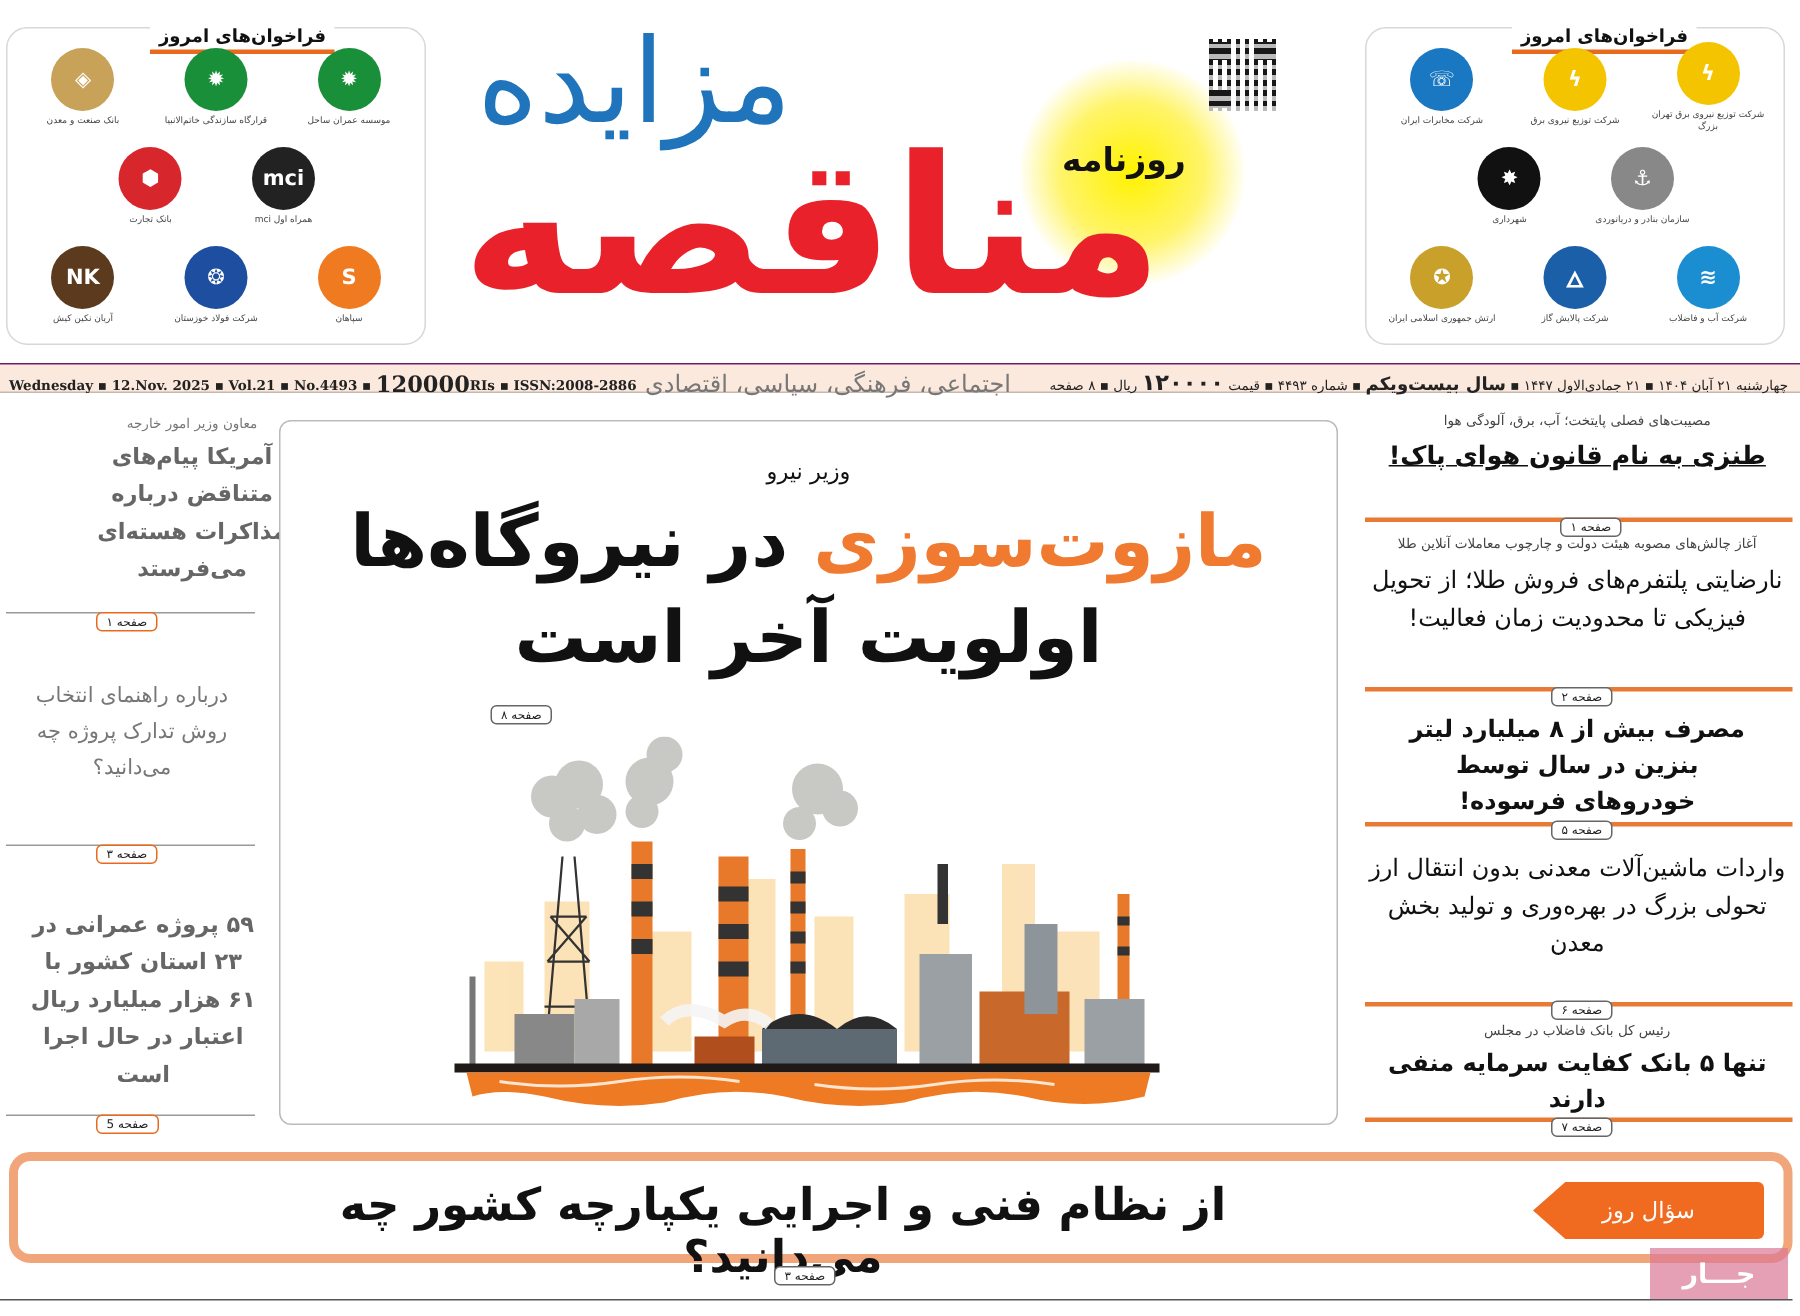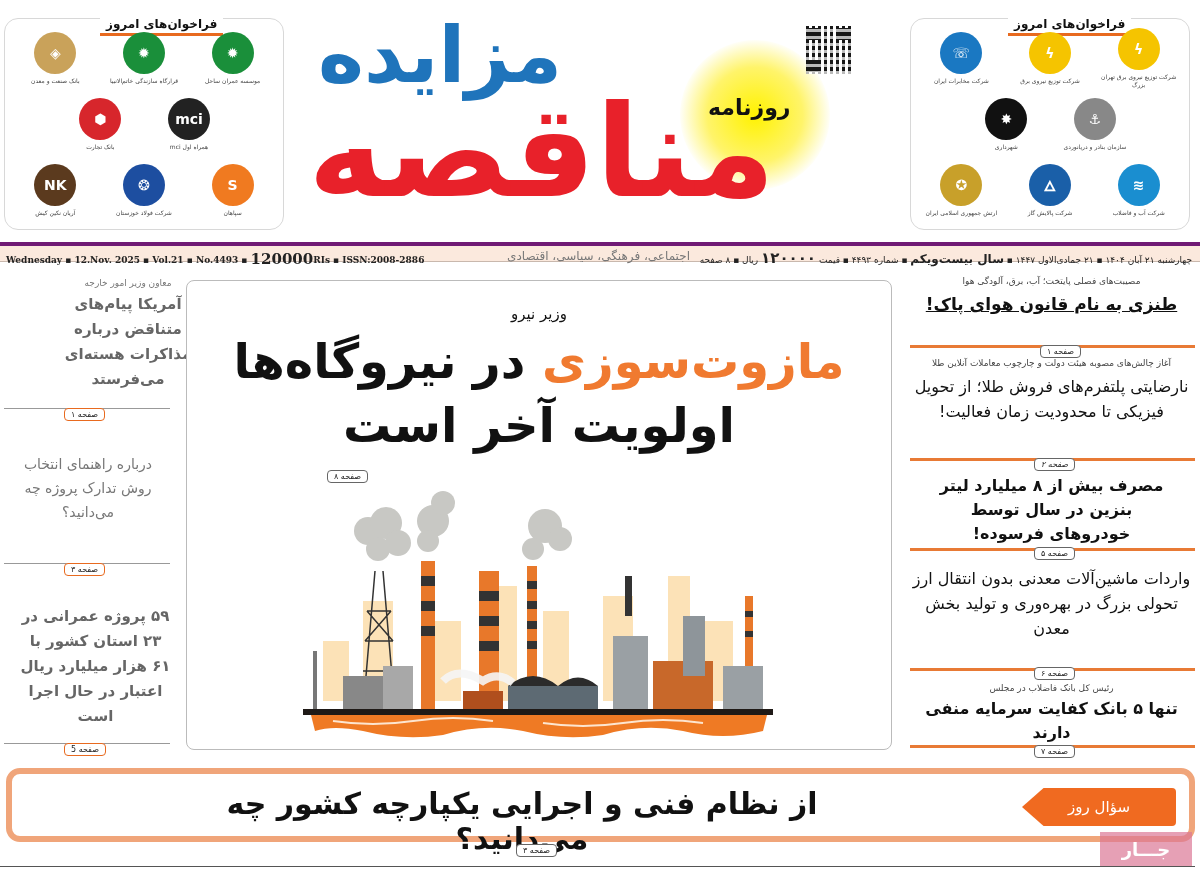--- a/index.html
+++ b/index.html
@@ -9,36 +9,36 @@
   .abs { position: absolute; }
 
   
   .logo-box { position: absolute; top: 18px; width: 280px; height: 212px; border: 1px solid #d8d8d8; border-radius: 14px; background: #fff; }
   .logo-box-title { position: absolute; top: -2px; font-size: 12px; font-weight: bold; color: #111; direction: rtl; padding: 0 6px 2px; border-bottom: 3px solid #e86a1f; background: #fff; }
   .logo-grid { position: absolute; inset: 8px 8px 8px 8px; display: grid; grid-template-columns: repeat(3, 1fr); grid-template-rows: repeat(3, 1fr); gap: 4px; }
   .logo { display: flex; flex-direction: column; align-items: center; justify-content: center; font-size: 6px; color: #444; text-align: center; direction: rtl; }
   .logo .mark { width: 42px; height: 42px; border-radius: 50%; display: flex; align-items: center; justify-content: center; font-weight: bold; font-size: 14px; }
   .logo .cap { margin-top: 3px; line-height: 1.2; }
   .sun { position: absolute; left: 680px; top: 40px; width: 150px; height: 150px; border-radius: 50%; background: radial-gradient(circle, #fff200 0%, #fff46a 45%, rgba(255,255,255,0) 72%); }
-  .title-blue { position: absolute; left: 318px; top: 10px; font-size: 78px; font-weight: bold; color: #1f74bb; direction: rtl; letter-spacing: -2px; }
+  .title-blue { position: absolute; left: 318px; top: 10px; font-size: 78px; font-weight: normal; color: #1f74bb; direction: rtl; letter-spacing: -2px; }
   .title-red { position: absolute; left: 308px; top: 88px; font-size: 128px; font-weight: bold; color: #e8212a; direction: rtl; line-height: 1; letter-spacing: -4px; }
   .title-small { position: absolute; left: 708px; top: 95px; font-size: 22px; font-weight: bold; color: #111; direction: rtl; }
   .qr { position: absolute; left: 806px; top: 26px; width: 46px; height: 48px; background:
       linear-gradient(#000,#000) 2px 2px/12px 12px no-repeat,
       linear-gradient(#000,#000) 32px 2px/12px 12px no-repeat,
       linear-gradient(#000,#000) 2px 34px/12px 12px no-repeat,
       repeating-linear-gradient(90deg,#000 0 3px,#fff 3px 6px),
       #fff; opacity: .9; }
   .qr::after { content: ""; position: absolute; inset: 0; background: repeating-linear-gradient(0deg, rgba(255,255,255,.7) 0 3px, transparent 3px 7px); }
 
   
-  .date-strip { position: absolute; left: 0; top: 242px; width: 1200px; height: 20px; background: #fbe9dd; border-top: 4px solid #701a75; border-bottom: 1px solid #c9b8ad; }
+  .date-strip { position: absolute; left: 0; top: 242px; width: 1200px; height: 20px; background: #fbe9dd; border-top: 1px solid #701a75; border-bottom: 1px solid #c9b8ad; }
   .date-en { position: absolute; left: 6px; top: 3px; font-family: "DejaVu Serif", serif; font-size: 9px; font-weight: bold; color: #222; white-space: nowrap; }
   .date-en .big { font-size: 15px; position: relative; top: 1px; }
-  .date-tag { position: absolute; left: 430px; width: 260px; top: 3px; font-size: 12px; color: #777; direction: rtl; text-align: right; }
+  .date-tag { position: absolute; left: 430px; width: 260px; top: 3px; font-size: 16px; color: #777; direction: rtl; text-align: left; }
   .date-fa { position: absolute; right: 8px; top: 3px; font-size: 9px; color: #222; direction: rtl; white-space: nowrap; }
   .date-fa b { font-size: 12px; }
   .date-fa .big { font-size: 15px; font-weight: bold; }
 
   
   .rtl { direction: rtl; text-align: center; }
   .kicker { font-size: 9px; color: #444; }
   .page-tag { display: inline-block; font-size: 8px; padding: 0 6px; border: 1px solid #666; border-radius: 4px; background: #fff; color: #222; line-height: 11px; }
   .page-tag.orange { border-color: #e86a1f; border-width: 1.5px; }
   .sep { position: absolute; height: 3px; background: #e87a35; }
@@ -171,21 +171,21 @@
   <div class="rhead-bold" style="font-size:17px;margin-top:6px;text-decoration:underline;">طنزی به نام قانون هوای پاک!</div>
 </div>
 <div class="sep" style="left:910px;top:345px;width:285px;"></div>
 <div class="abs" style="left:1040px;top:339px;"><span class="page-tag">صفحه ۱</span></div>
 
 <div class="rcol rtl" style="top:358px;">
   <div class="kicker">آغاز چالش‌های مصوبه هیئت دولت و چارچوب معاملات آنلاین طلا</div>
   <div class="rhead-light" style="margin-top:6px;padding:0 6px;">نارضایتی پلتفرم‌های فروش طلا؛ از تحویل فیزیکی تا محدودیت زمان فعالیت!</div>
 </div>
 <div class="sep" style="left:910px;top:458px;width:285px;"></div>
-<div class="abs" style="left:1034px;top:452px;font-style:italic;"><span class="page-tag">صفحه ۲</span></div>
+<div class="abs" style="left:1034px;top:452px;"><span class="page-tag">صفحه ۲</span></div>
 
 <div class="rcol rtl" style="top:474px;padding:0 24px;">
   <div class="rhead-bold">مصرف بیش از ۸ میلیارد لیتر بنزین در سال توسط خودروهای فرسوده!</div>
 </div>
 <div class="sep" style="left:910px;top:548px;width:285px;"></div>
 <div class="abs" style="left:1034px;top:541px;"><span class="page-tag">صفحه ۵</span></div>
 
 <div class="rcol rtl" style="top:566px;padding:0 4px;">
   <div class="rhead-light">واردات ماشین‌آلات معدنی بدون انتقال ارز تحولی بزرگ در بهره‌وری و تولید بخش معدن</div>
 </div>

